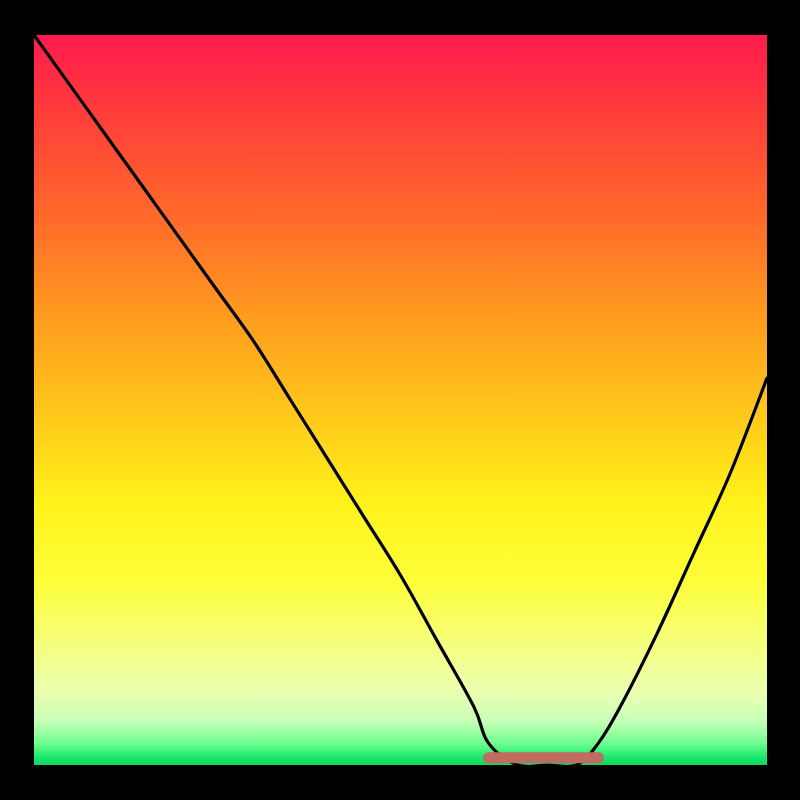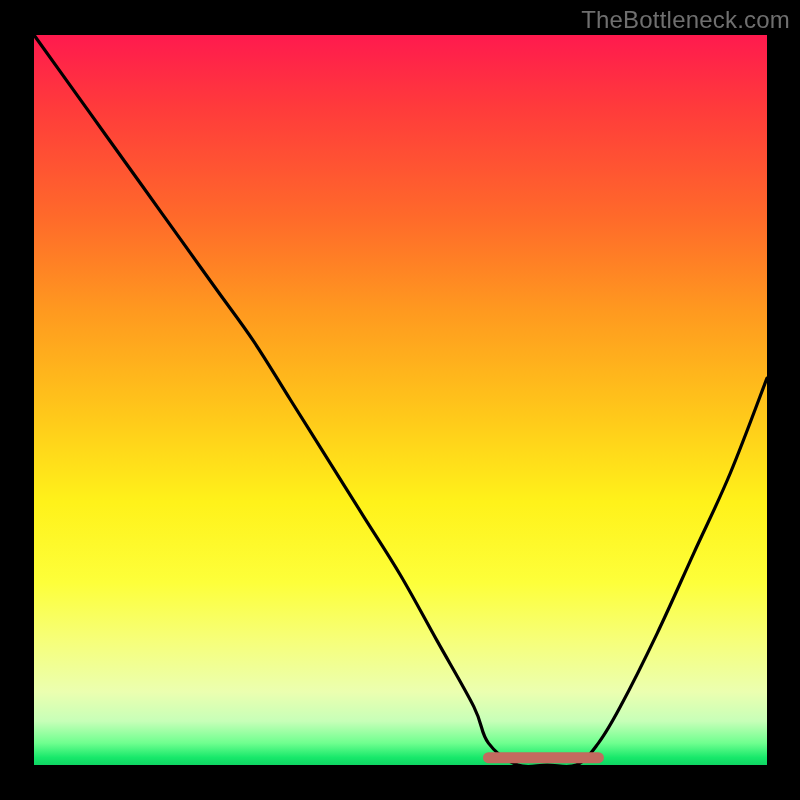--- a/index.html
+++ b/index.html
@@ -57,21 +57,20 @@
     letter-spacing: 0.2px;
     user-select: none;
     z-index: 10;
   }
 </style>
 </head>
 <body>
 
 <div class="frame">
 
-  <div class="watermark">TheBottleneck.com</div>
 
   <div class="plot-area">
     <svg class="curve" viewBox="0 0 733 730" preserveAspectRatio="none">
       <path id="curve-path" fill="none" stroke="#000" stroke-width="3.2" stroke-linecap="round" stroke-linejoin="round" d="M 0 0 C 6.5969999999999995 9.197999999999983, 23.456 32.7039999999999, 36.65 51.09999999999991 C 49.843999999999994 69.49599999999992, 60.105999999999995 83.80400000000003, 73.3 102.20000000000005 C 86.494 120.59600000000006, 96.756 134.90399999999997, 109.95 153.29999999999995 C 123.144 171.69599999999994, 133.406 186.00399999999996, 146.6 204.39999999999998 C 159.79399999999998 222.796, 170.056 237.10399999999998, 183.25 255.5 C 196.444 273.896, 206.70600000000002 286.89000000000004, 219.9 306.6 C 233.094 326.31, 243.35600000000002 343.976, 256.55 365 C 269.744 386.024, 280.006 402.37600000000003, 293.2 423.40000000000003 C 306.394 444.42400000000004, 316.656 460.77599999999995, 329.85 481.79999999999995 C 343.04400000000004 502.82399999999996, 353.306 517.8620000000001, 366.5 540.2 C 379.694 562.538, 389.956 582.2479999999999, 403.15000000000003 605.9 C 416.34400000000005 629.552, 430.5642 653.2040000000001, 439.8 671.6 C 449.0358 689.996, 446.54359999999997 697.5880000000001, 454.46 708.1 C 462.3764 718.612, 473.2248 726.058, 483.78000000000003 730 C 494.33520000000004 733.942, 502.5448 730, 513.1 730 C 523.6552 730, 533.1841999999999 733.942, 542.42 730 C 551.6558 726.058, 556.4936 718.612, 564.41 708.1 C 572.3263999999999 697.5880000000001, 575.8448 691.3100000000001, 586.4 671.6 C 596.9552 651.89, 609.856 626.1940000000001, 623.05 598.6 C 636.2439999999999 571.006, 646.5060000000001 547.208, 659.7 518.3 C 672.894 489.39199999999994, 683.1560000000001 469.536, 696.35 438 C 709.544 406.464, 726.403 360.18199999999996, 733 343.09999999999997"></path>
       <path id="flat-path" fill="none" stroke="#c26b5f" stroke-width="11" stroke-linecap="round" stroke-linejoin="round" d="M 454.46 722.7 L 483.78000000000003 722.7 L 513.1 722.7 L 542.42 722.7 L 564.41 722.7"></path>
     </svg>
   </div>
 
 </div>
 

